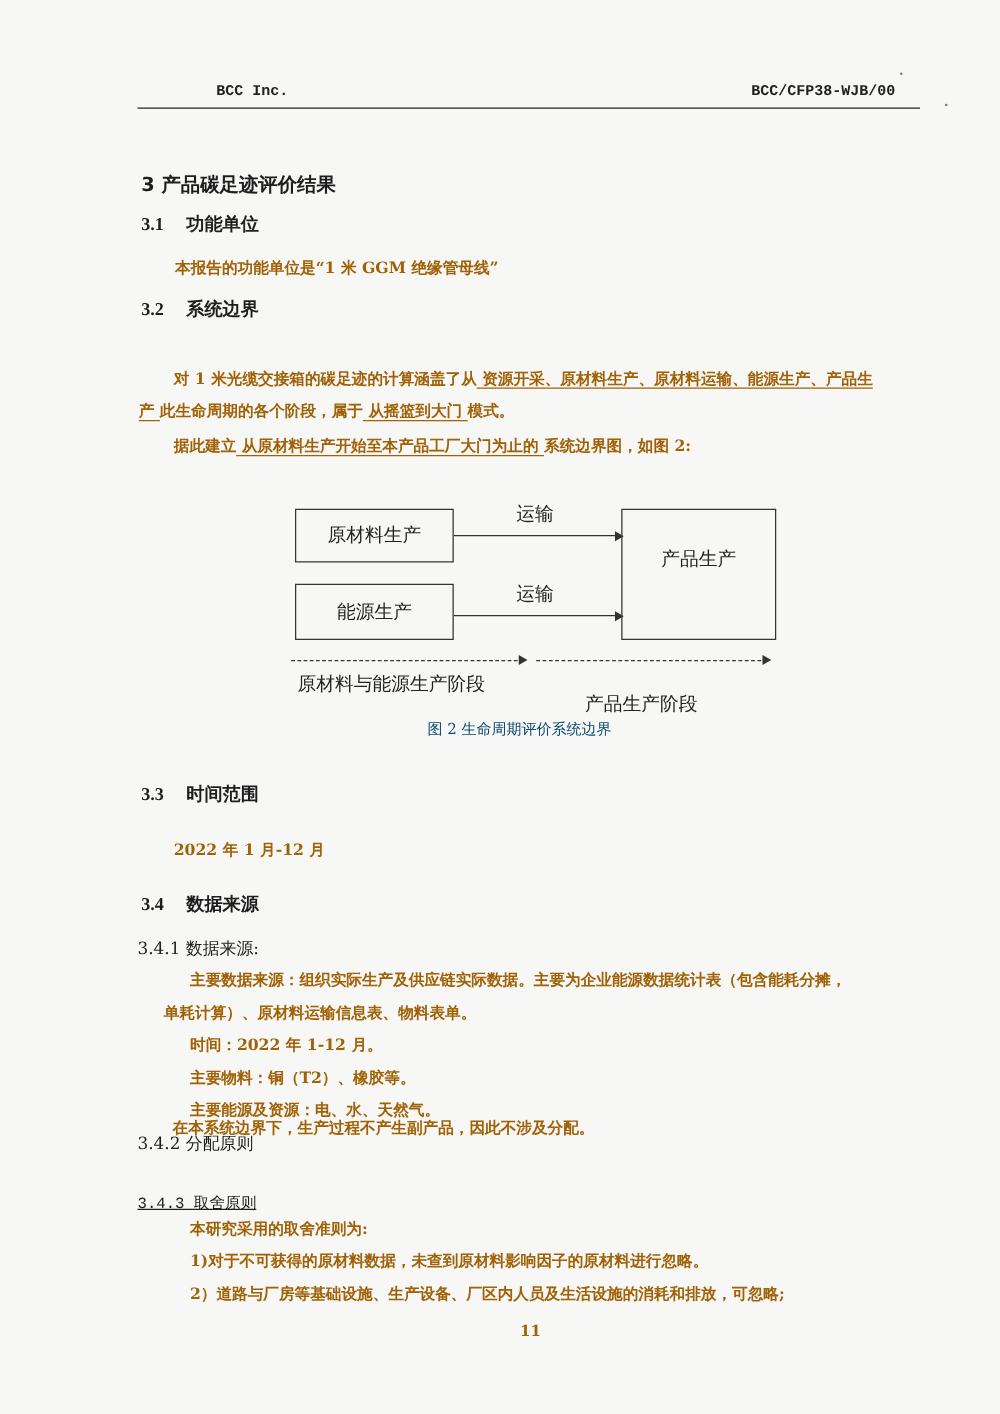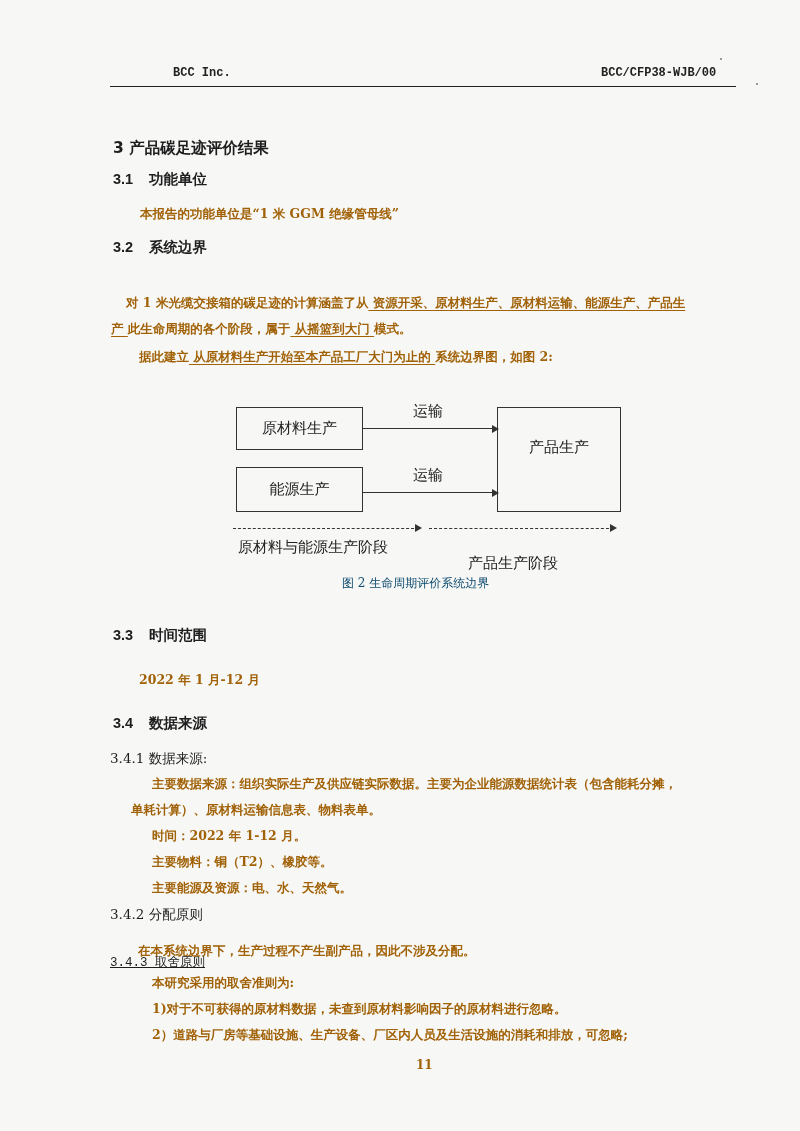--- a/index.html
+++ b/index.html
@@ -7,21 +7,21 @@
       width: 800px; height: 1131px; position: relative; overflow: hidden;
       background: #f7f7f6;
       font-family: "DejaVu Serif", "Liberation Serif", serif;
       color: #1e1e1e;
     }
     .abs { position: absolute; white-space: nowrap; }
     .hdr { font-family: "Liberation Mono", "DejaVu Sans Mono", monospace; font-size: 12px; font-weight: bold; color: #222; }
     .rule { position: absolute; left: 110px; width: 626px; top: 86px; height: 0; border-top: 1.5px solid #222; }
     .h1 { font-family: "DejaVu Sans", "Liberation Sans", sans-serif; font-size: 15.5px; font-weight: bold; }
     .h2 { font-family: "DejaVu Sans", "Liberation Sans", sans-serif; font-size: 14.5px; font-weight: bold; }
-    .h2 .num { display: inline-block; width: 36px; font-family: Liberation Sans, sans-serif; }
+    .h2 .num { display: inline-block; width: 36px; font-family: Liberation Serif, serif; }
     .h3 { font-size: 13.5px; }
     .p { font-size: 12.5px; color: #a16207; font-weight: bold; }
     .u { text-decoration: underline; text-underline-offset: 3px; }
     .box { position: absolute; border: 1.5px solid #333; background: transparent; box-sizing: border-box;
            display: flex; align-items: center; justify-content: center;
            font-family: "DejaVu Sans", "Liberation Sans", sans-serif; font-size: 15px; color: #222; }
     .arrow { position: absolute; height: 0; border-top: 1.3px solid #333; }
     .arrow::after { content: ""; position: absolute; right: -2px; top: -4.5px;
                     border-left: 7px solid #333; border-top: 4px solid transparent; border-bottom: 4px solid transparent; }
     .darrow { position: absolute; height: 0; border-top: 1.6px dashed #333; }
@@ -44,21 +44,21 @@
 
 <div class="abs h2" style="left:113px; top:170px;">
   <span class="num">3.1</span><span>功能单位</span>
 </div>
 <div class="abs p" style="left:140px; top:206px;">本报告的功能单位是“1 米 GGM 绝缘管母线”</div>
 
 <div class="abs h2" style="left:113px; top:238px;">
   <span class="num">3.2</span><span>系统边界</span>
 </div>
 
-<div class="abs p" style="left:126px; top:295px;text-align:center;">
+<div class="abs p" style="left:139px; top:295px;text-align:center;">
   <span>对 1 米光缆交接箱的碳足迹的计算涵盖了从</span><span class="u"> 资源开采、原材料生产、原材料运输、能源生产、产品生</span>
 </div>
 <div class="abs p" style="left:111px; top:321px;">
   <span class="u">产 </span><span>此生命周期的各个阶段，属于</span><span class="u"> 从摇篮到大门 </span><span>模式。</span>
 </div>
 <div class="abs p" style="left:139px; top:349px;">
   <span>据此建立</span><span class="u"> 从原材料生产开始至本产品工厂大门为止的  </span><span>系统边界图，如图 2:</span>
 </div>
 
 <div>
@@ -91,20 +91,20 @@
 </div>
 
 <div class="abs h3" style="left:110px; top:750px;">3.4.1 数据来源:</div>
 <div class="abs p" style="left:152px; top:776px;">主要数据来源：组织实际生产及供应链实际数据。主要为企业能源数据统计表（包含能耗分摊，</div>
 <div class="abs p" style="left:131px; top:802px;">单耗计算）、原材料运输信息表、物料表单。</div>
 <div class="abs p" style="left:152px; top:828px;">时间：2022 年 1-12 月。</div>
 <div class="abs p" style="left:152px; top:854px;">主要物料：铜（T2）、橡胶等。</div>
 <div class="abs p" style="left:152px; top:880px;">主要能源及资源：电、水、天然气。</div>
 
 <div class="abs h3" style="left:110px; top:906px;">3.4.2 分配原则</div>
-<div class="abs p" style="left:138px; top:943px;">在本系统边界下，生产过程不产生副产品，因此不涉及分配。</div>
+<div class="abs p" style="left:138px; top:894px;">在本系统边界下，生产过程不产生副产品，因此不涉及分配。</div>
 
 <div class="abs h3" style="left:110px; top:954px; font-family:'Liberation Mono','DejaVu Sans Mono',monospace; font-size:12.5px;text-decoration:underline;">3.4.3 取舍原则</div>
 <div class="abs p" style="left:152px; top:975px;">本研究采用的取舍准则为:</div>
 <div class="abs p" style="left:152px; top:1001px;">1)对于不可获得的原材料数据，未查到原材料影响因子的原材料进行忽略。</div>
 <div class="abs p" style="left:152px; top:1027px;">2）道路与厂房等基础设施、生产设备、厂区内人员及生活设施的消耗和排放，可忽略;</div>
 
 <div class="abs p" style="left:416px; top:1058px; font-size:12px;">11</div>
 
 </body></html>

